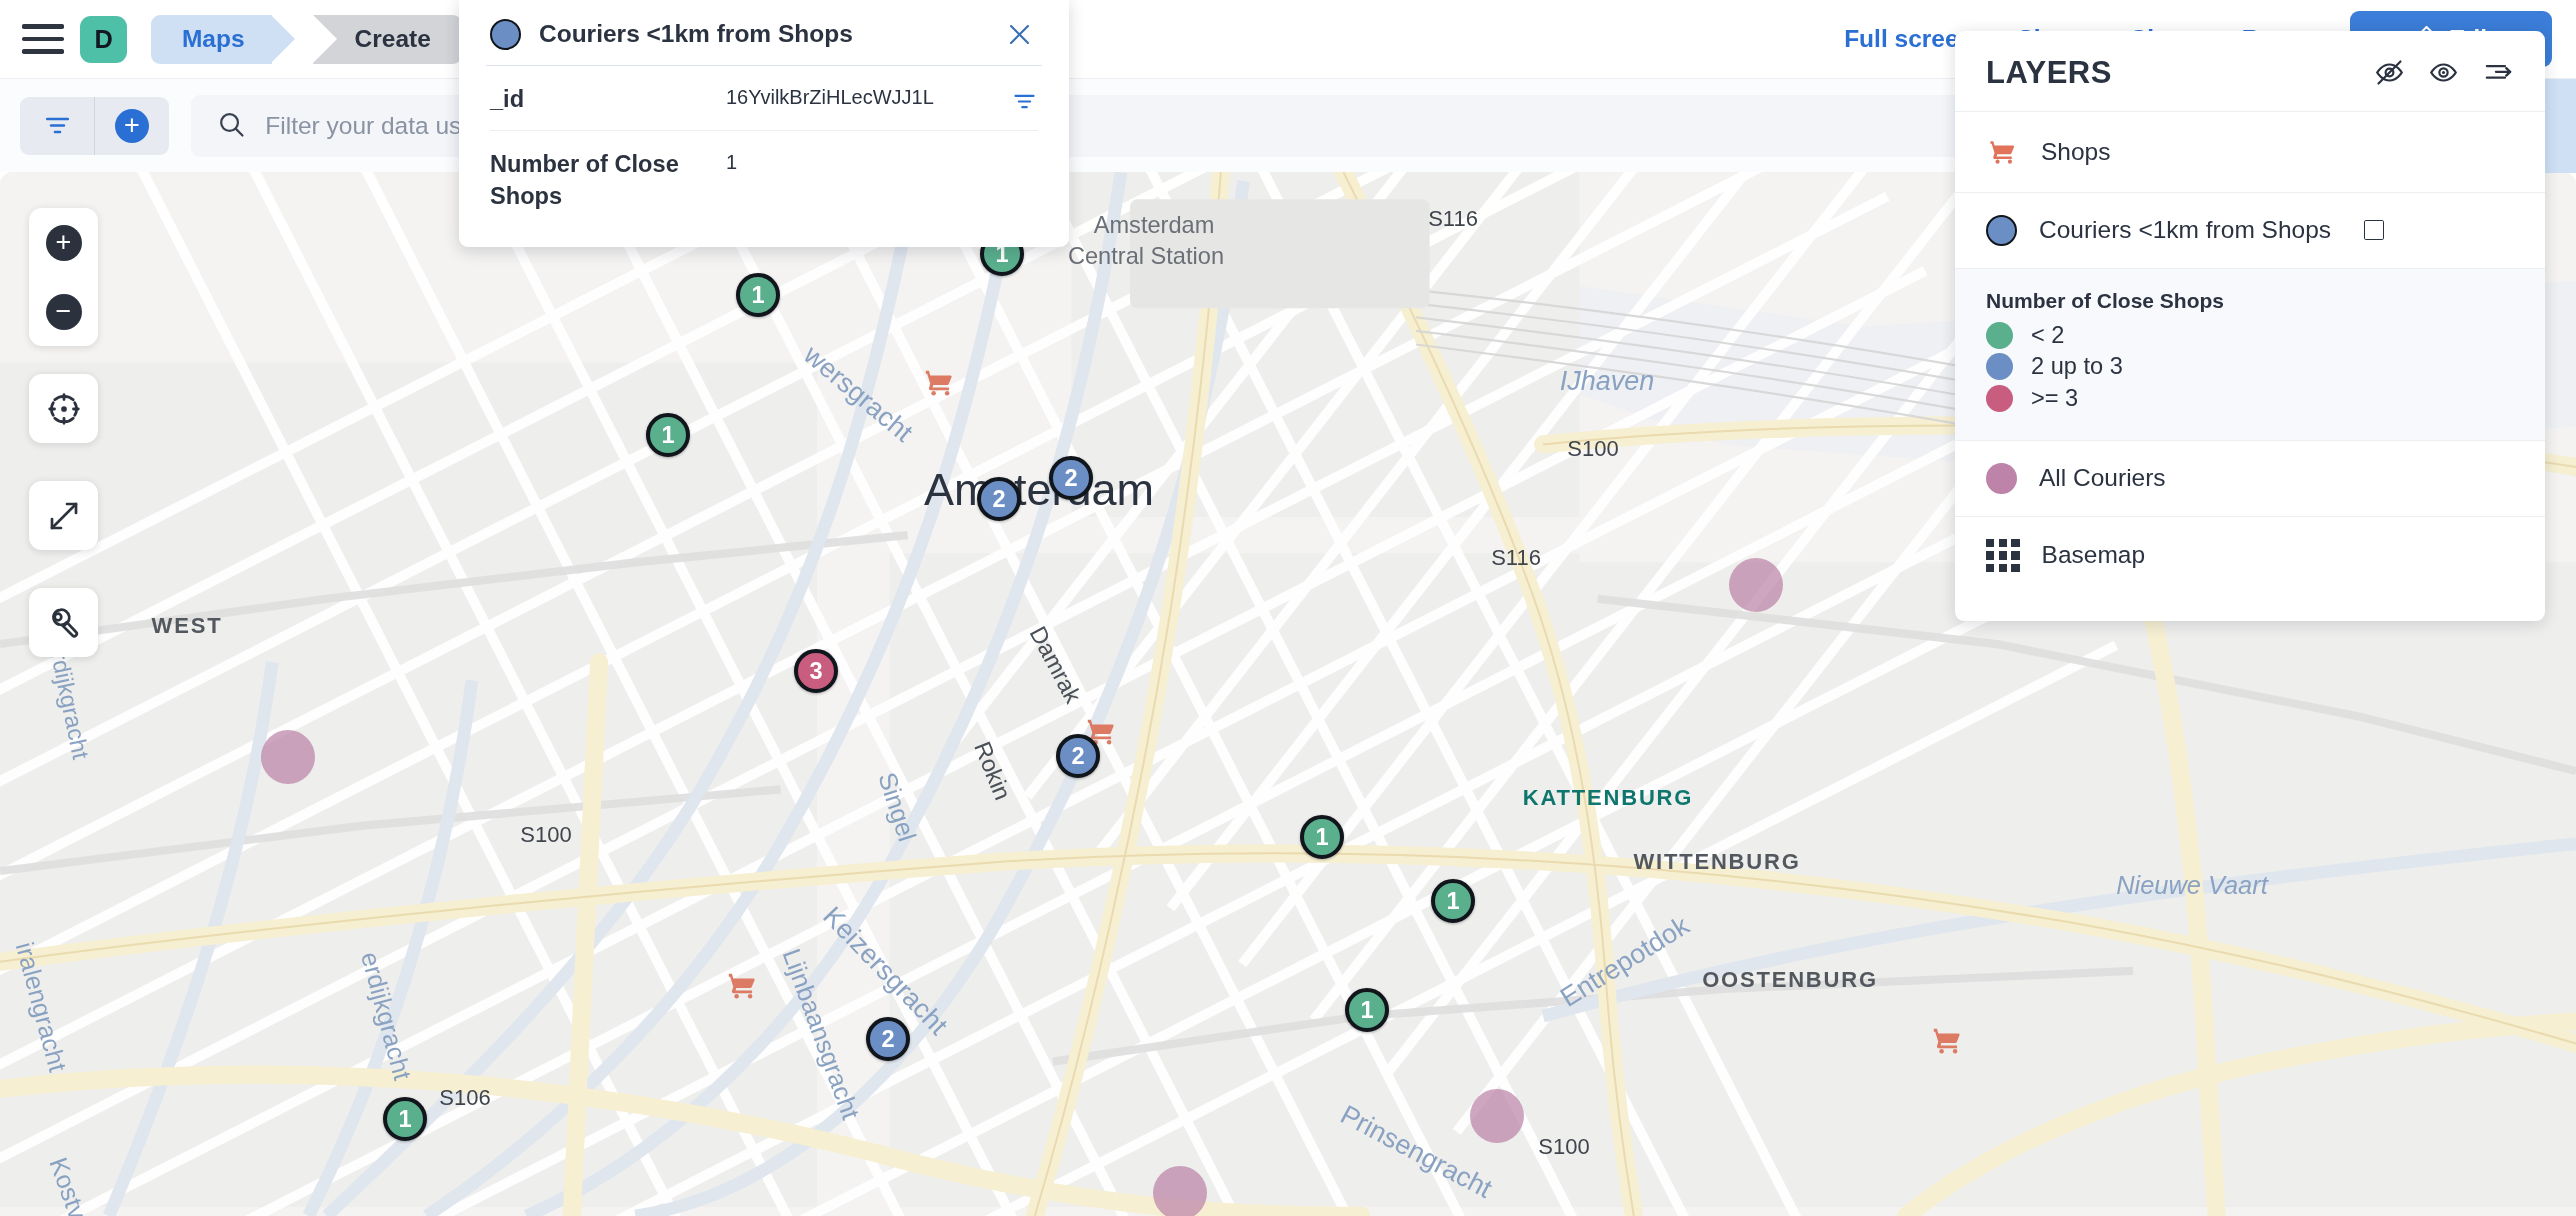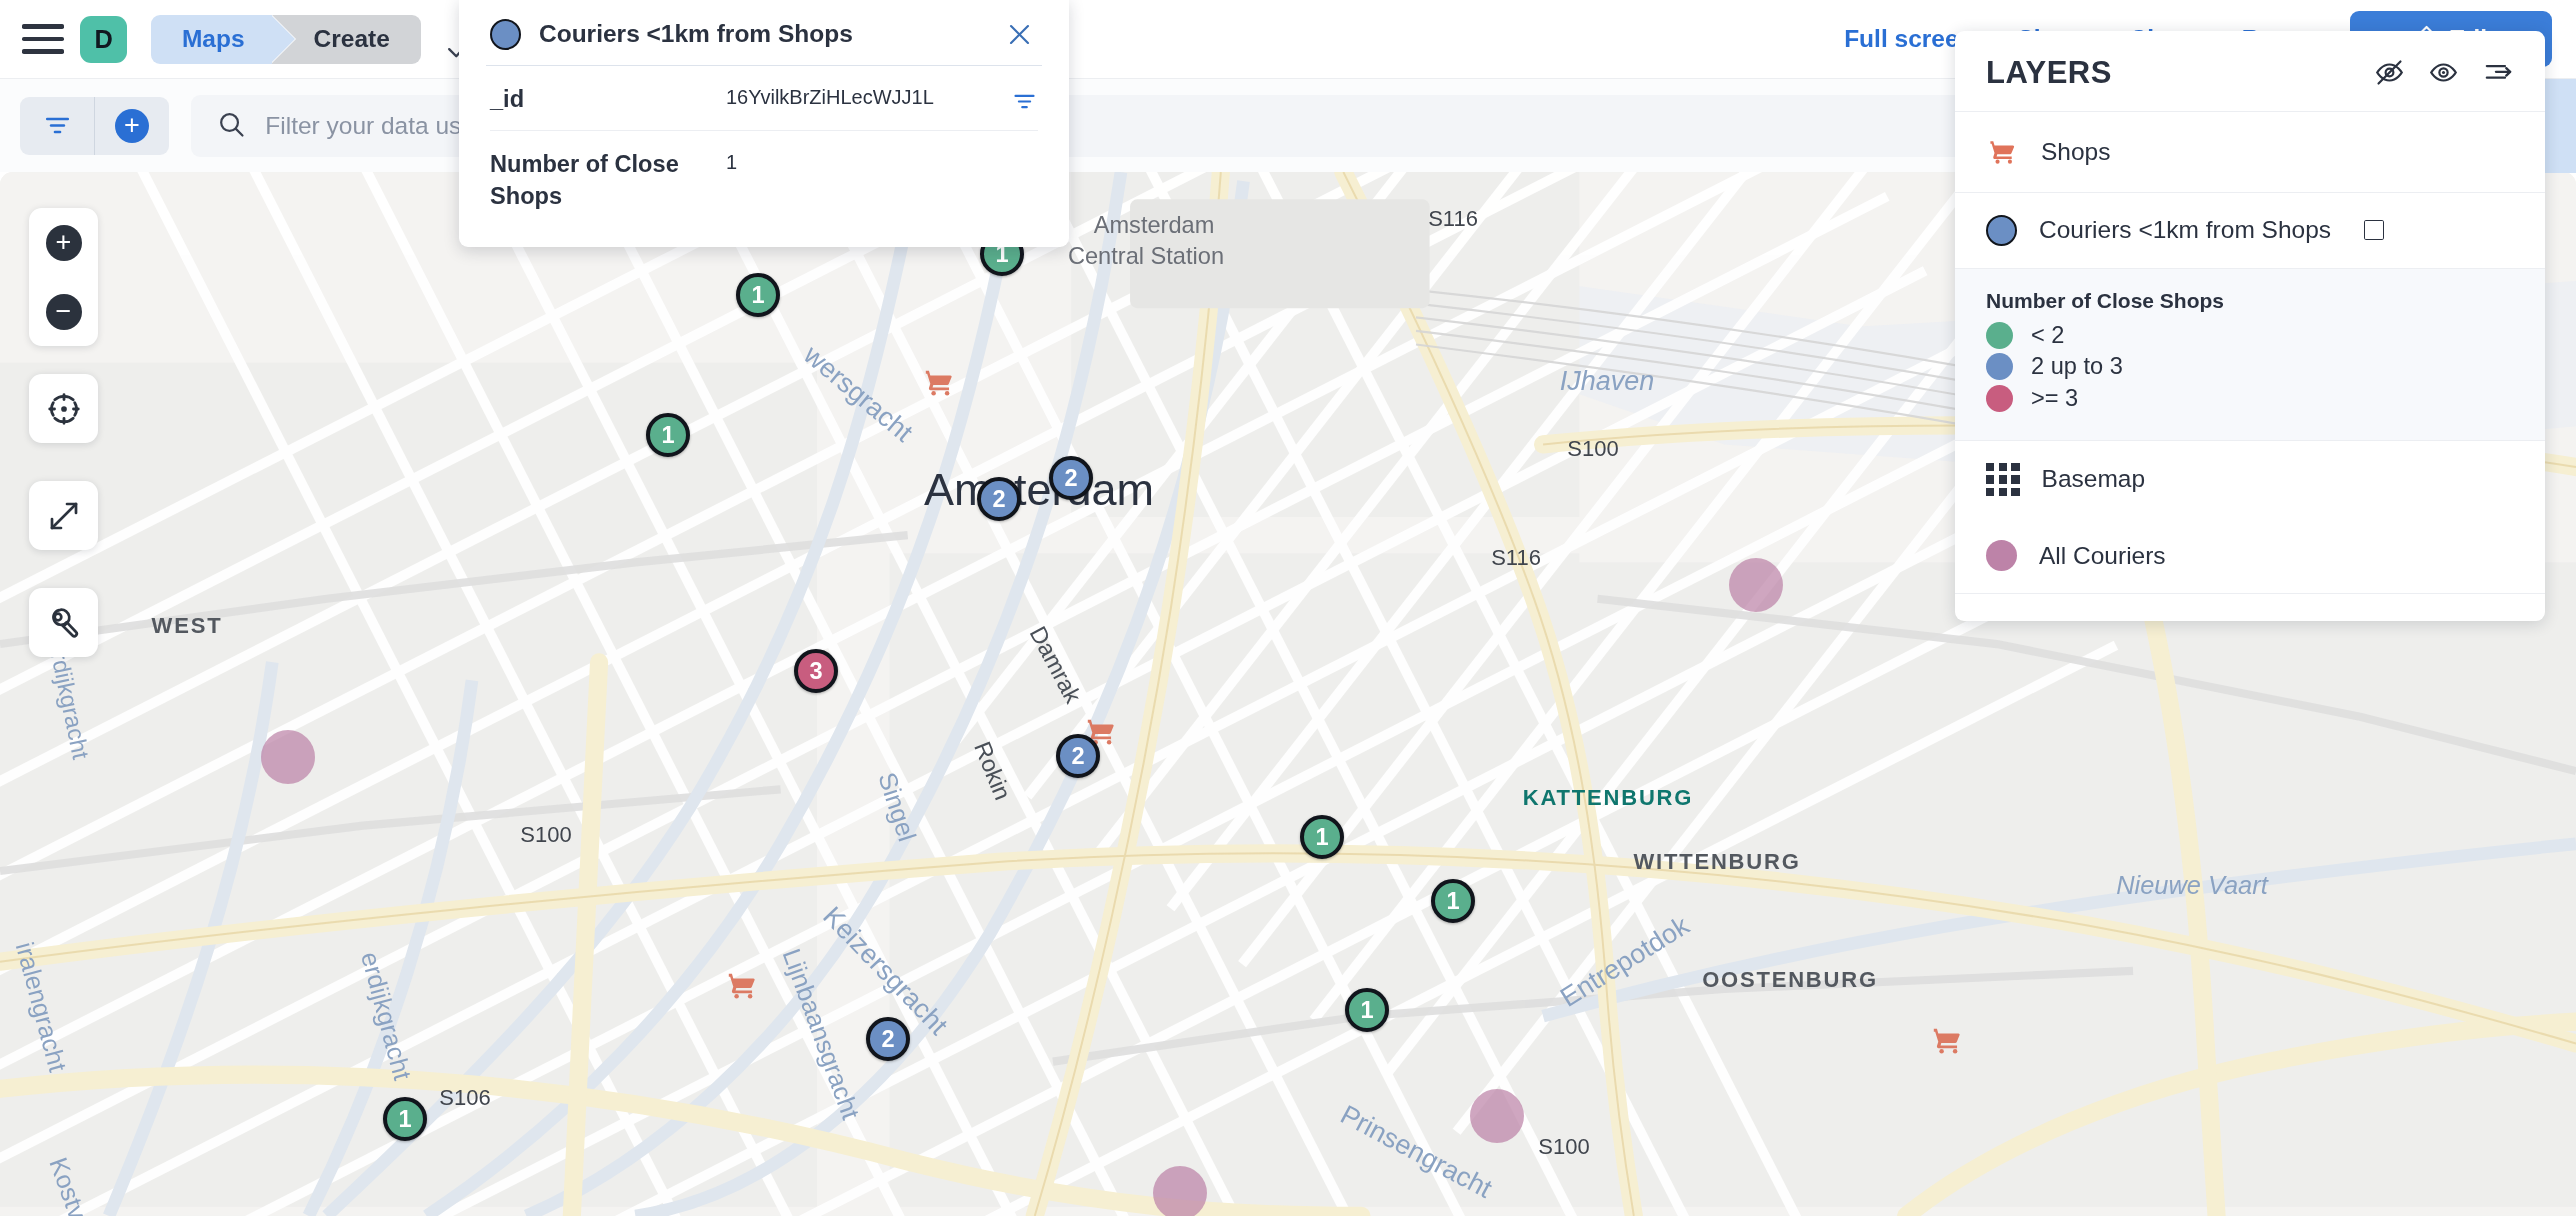--- a/index.html
+++ b/index.html
@@ -27,21 +27,21 @@
   .hamburger span { display:block; height: 4.5px; width: 42px; background:#2e3440; border-radius: 1.8px; }
 
   .avatar {
     width: 47px; height: 47px; border-radius: 11px;
     background: #4fc0a8; color: #111820;
     display: flex; align-items: center; justify-content: center;
     font-size: 25.4px; font-weight: 700; letter-spacing: 0.5px;
     cursor: pointer;
   }
 
-  .breadcrumb { display:flex; align-items:flex-end; margin-left: 23.6px; height: 49px; }
+  .breadcrumb { display:flex; align-items:flex-start; margin-left: 23.6px; height: 49px; gap: 41px; }
   .crumb {
     height: 49px; display:flex; align-items:center;
     font-size: 24.5px; font-weight: 600; position: relative;
     cursor: pointer;
   }
   .crumb-1 {
     background: #cfe0f5; color:#2a6fd4;
     padding: 0 27px 0 31px;
     border-radius: 9px 0 0 9px;
   }
@@ -668,34 +668,34 @@
     <div class="legend-item">
       <span class="legend-dot" style="background:#6b8fc4"></span>
       <span class="legend-label">2 up to 3</span>
     </div>
     <div class="legend-item">
       <span class="legend-dot" style="background:#c85d7f"></span>
       <span class="legend-label">&gt;= 3</span>
     </div>
   </div>
 
+  <div class="layer-row">
+    <span class="swatch" style="background:#bd83a8"></span>
+    <span class="layer-name">All Couriers</span>
+  </div>
+
   <div class="layer-row" style="border-bottom:none">
     <span class="basemap-grid">
       <i></i>
         <i></i>
         <i></i>
         <i></i>
         <i></i>
         <i></i>
         <i></i>
         <i></i>
         <i></i>
     </span>
     <span class="layer-name">Basemap</span>
   </div>
-
-  <div class="layer-row">
-    <span class="swatch" style="background:#bd83a8"></span>
-    <span class="layer-name">All Couriers</span>
-  </div>
   <div style="height:27px"></div>
 </div>
 
 
 </body></html>

